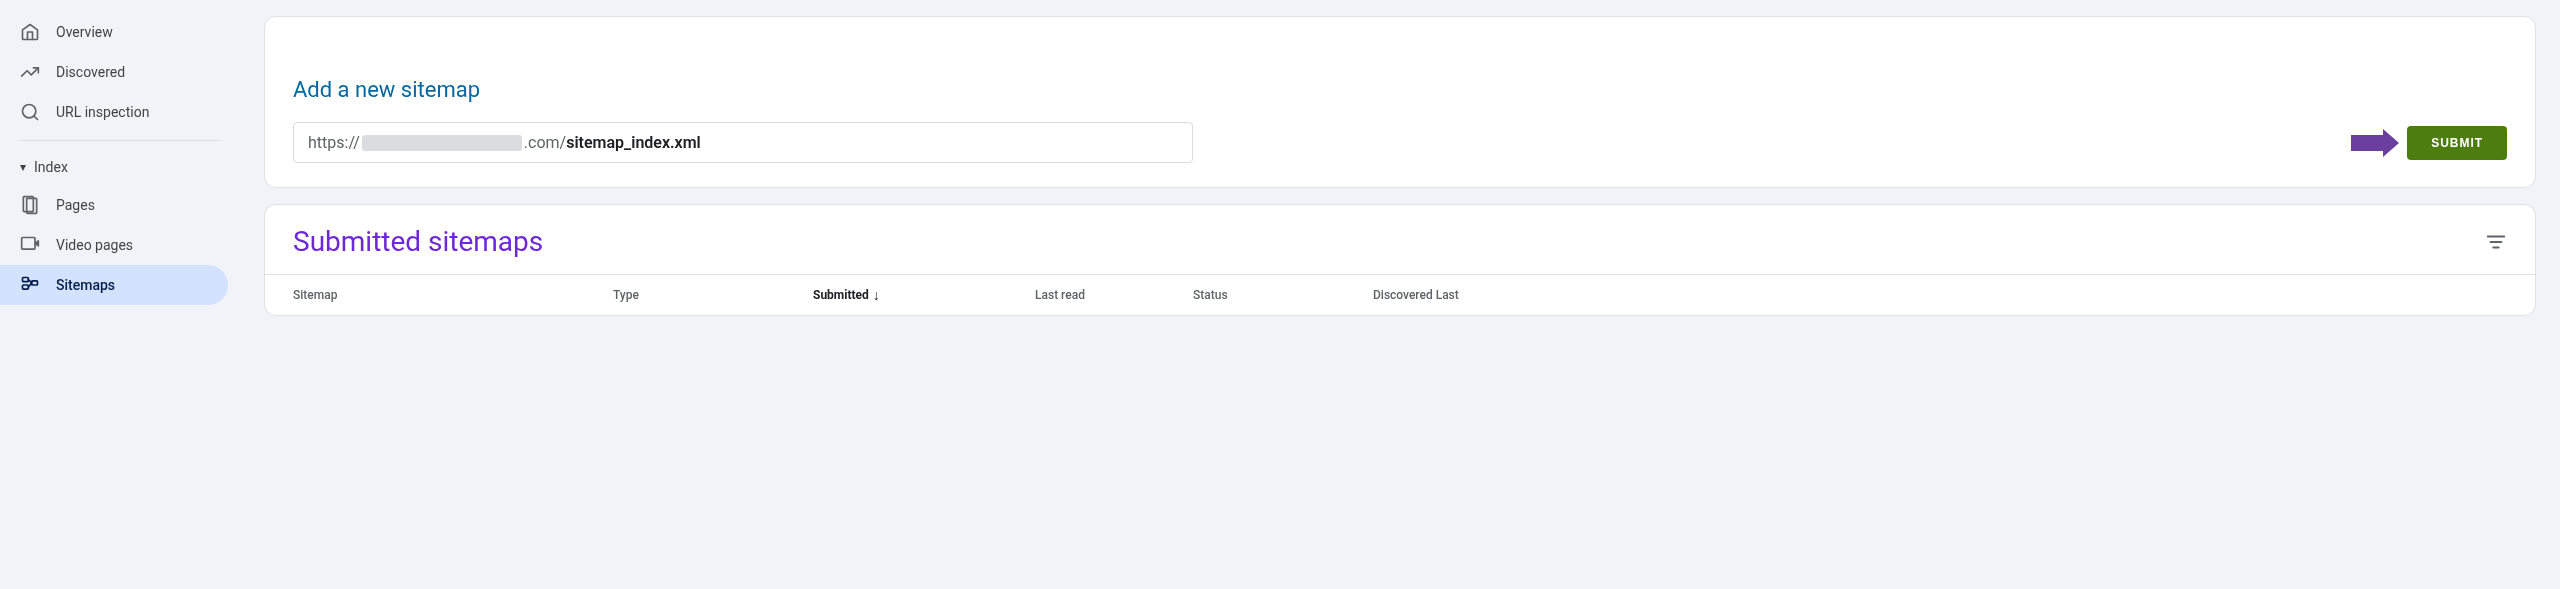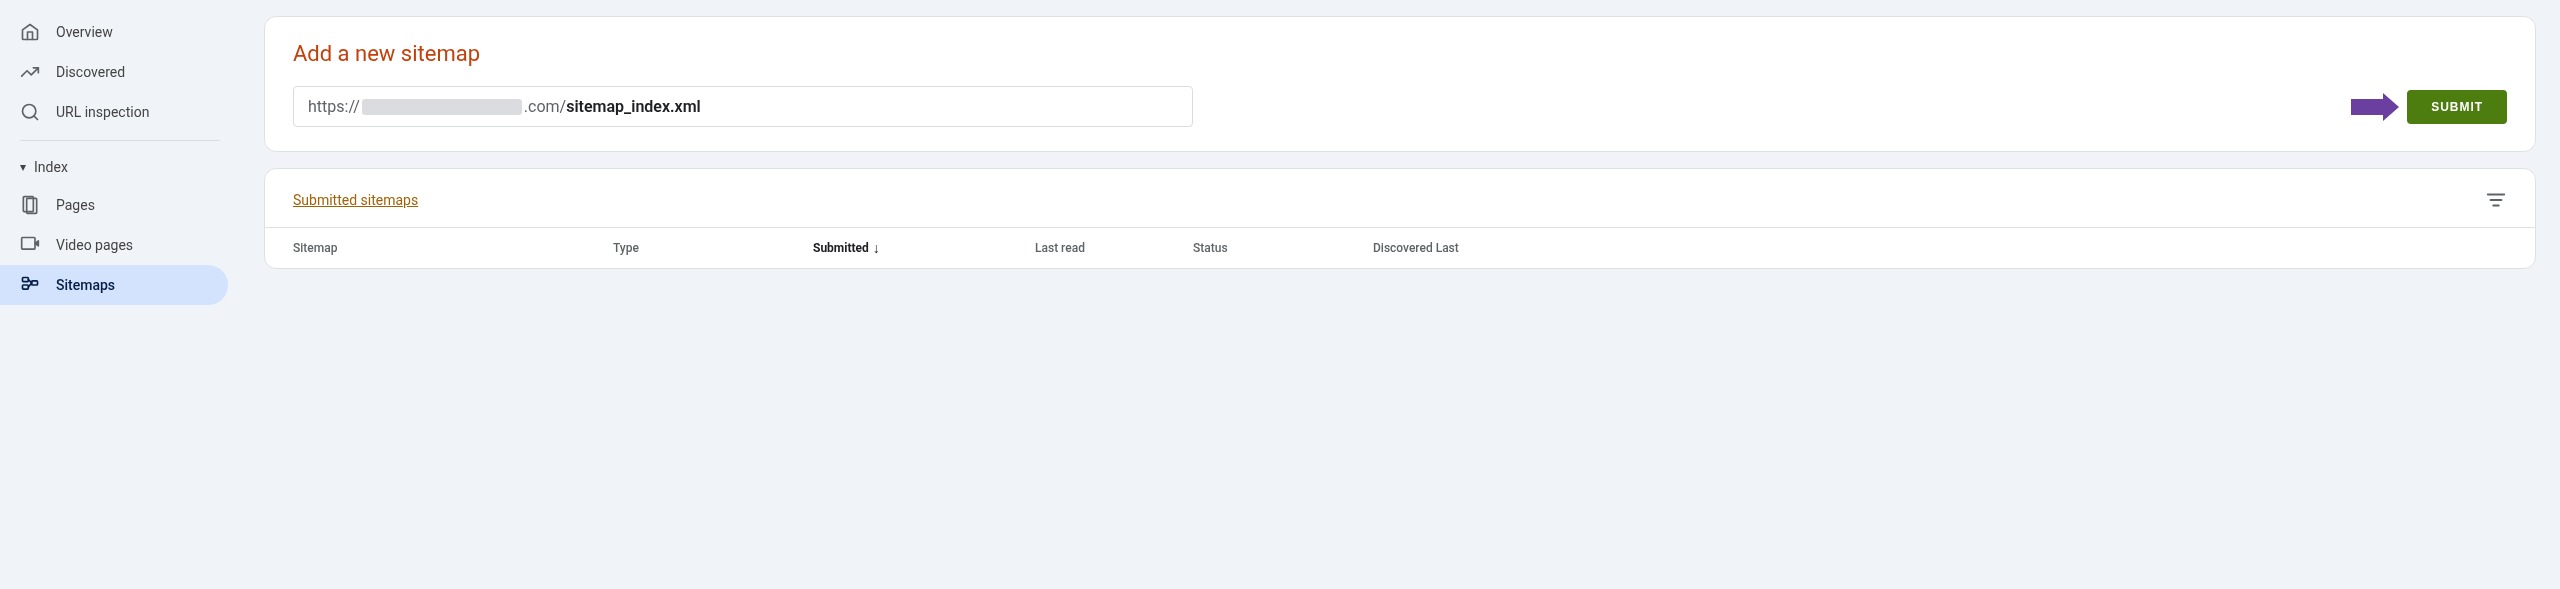--- a/index.html
+++ b/index.html
@@ -82,22 +82,23 @@
     .card {
       background: #fff;
       border-radius: 12px;
       border: 1px solid #e0e0e0;
       padding: 24px 28px;
     }
 
     .card-title {
       font-size: 22px;
       font-weight: 400;
-      color: #c2410c;
+      color: #0369a1;
       margin-bottom: 20px;
+      margin-top: 36px;
     }
 
     
     .add-sitemap-row {
       display: flex;
       align-items: center;
       gap: 25px;
     }
 
     .sitemap-input-wrapper {
@@ -163,24 +164,23 @@
     }
 
     .submitted-header {
       display: flex;
       align-items: center;
       justify-content: space-between;
       padding: 20px 28px 16px;
     }
 
     .submitted-title {
-      font-size: 14px;
+      font-size: 28px;
       font-weight: 400;
-      color: #a16207;
-      text-decoration: underline;
+      color: #6d28d9;
     }
 
     .filter-icon {
       font-size: 20px;
       color: #5f6368;
       cursor: pointer;
     }
 
     .table-header {
       display: flex;

